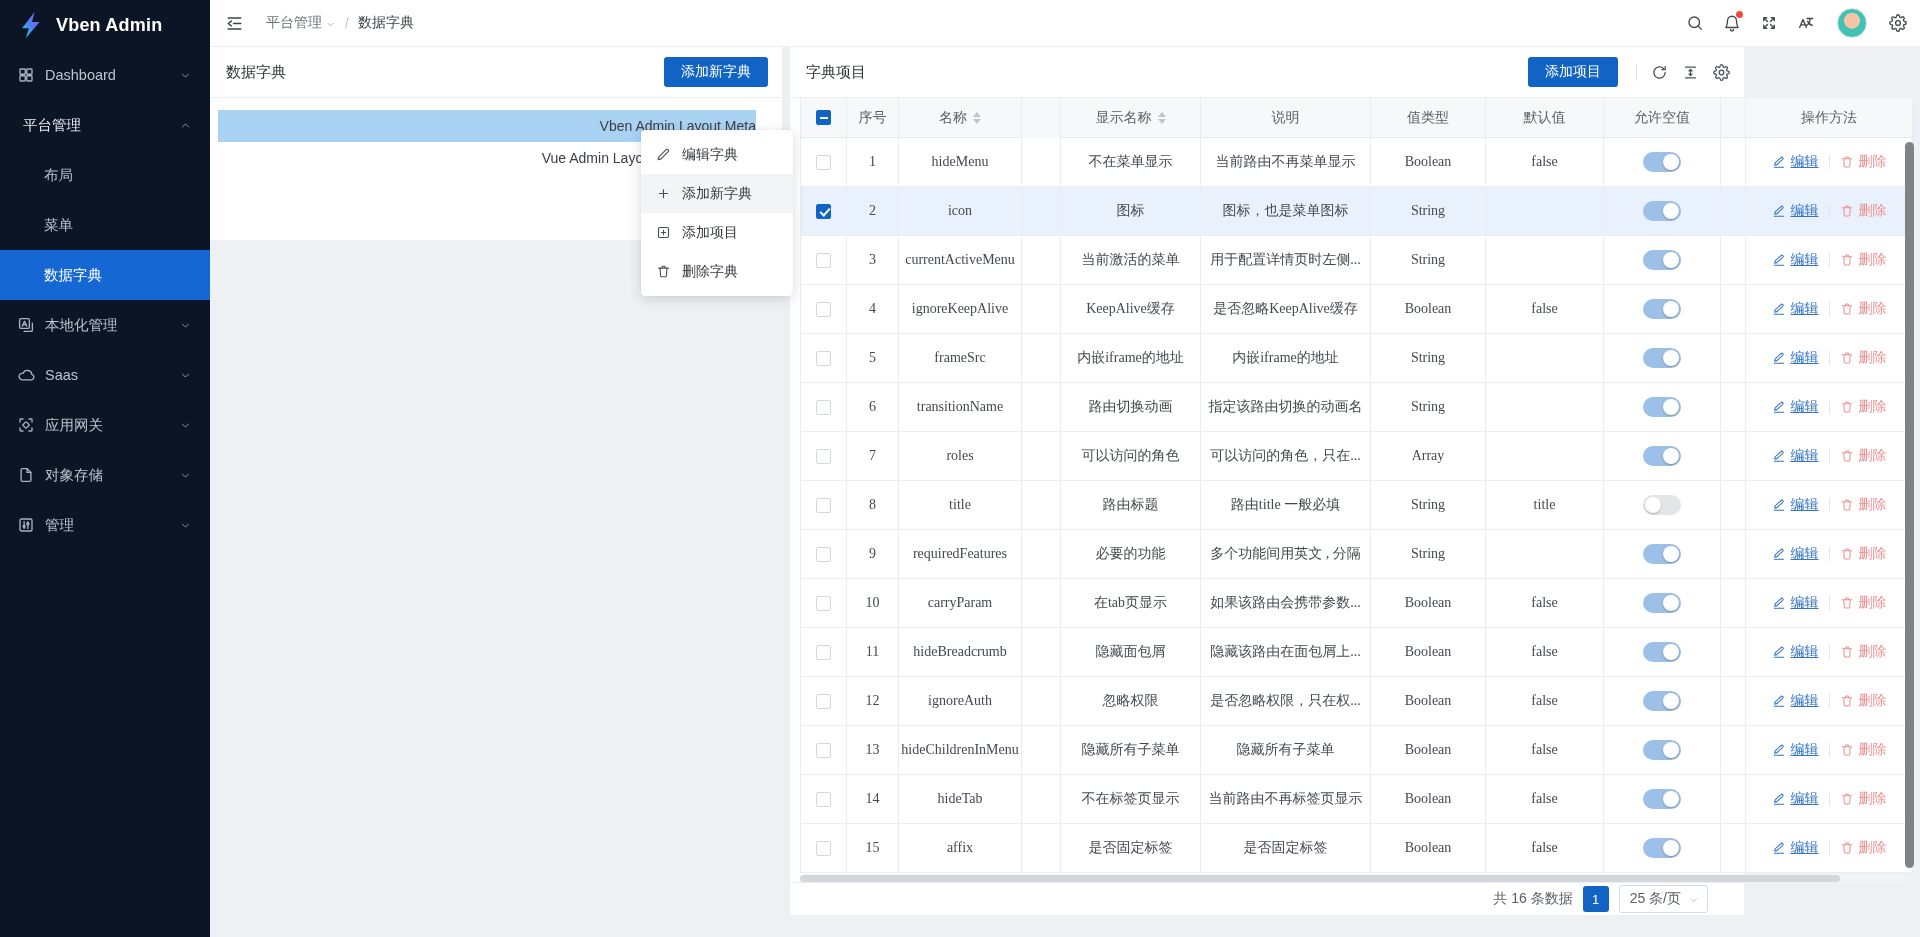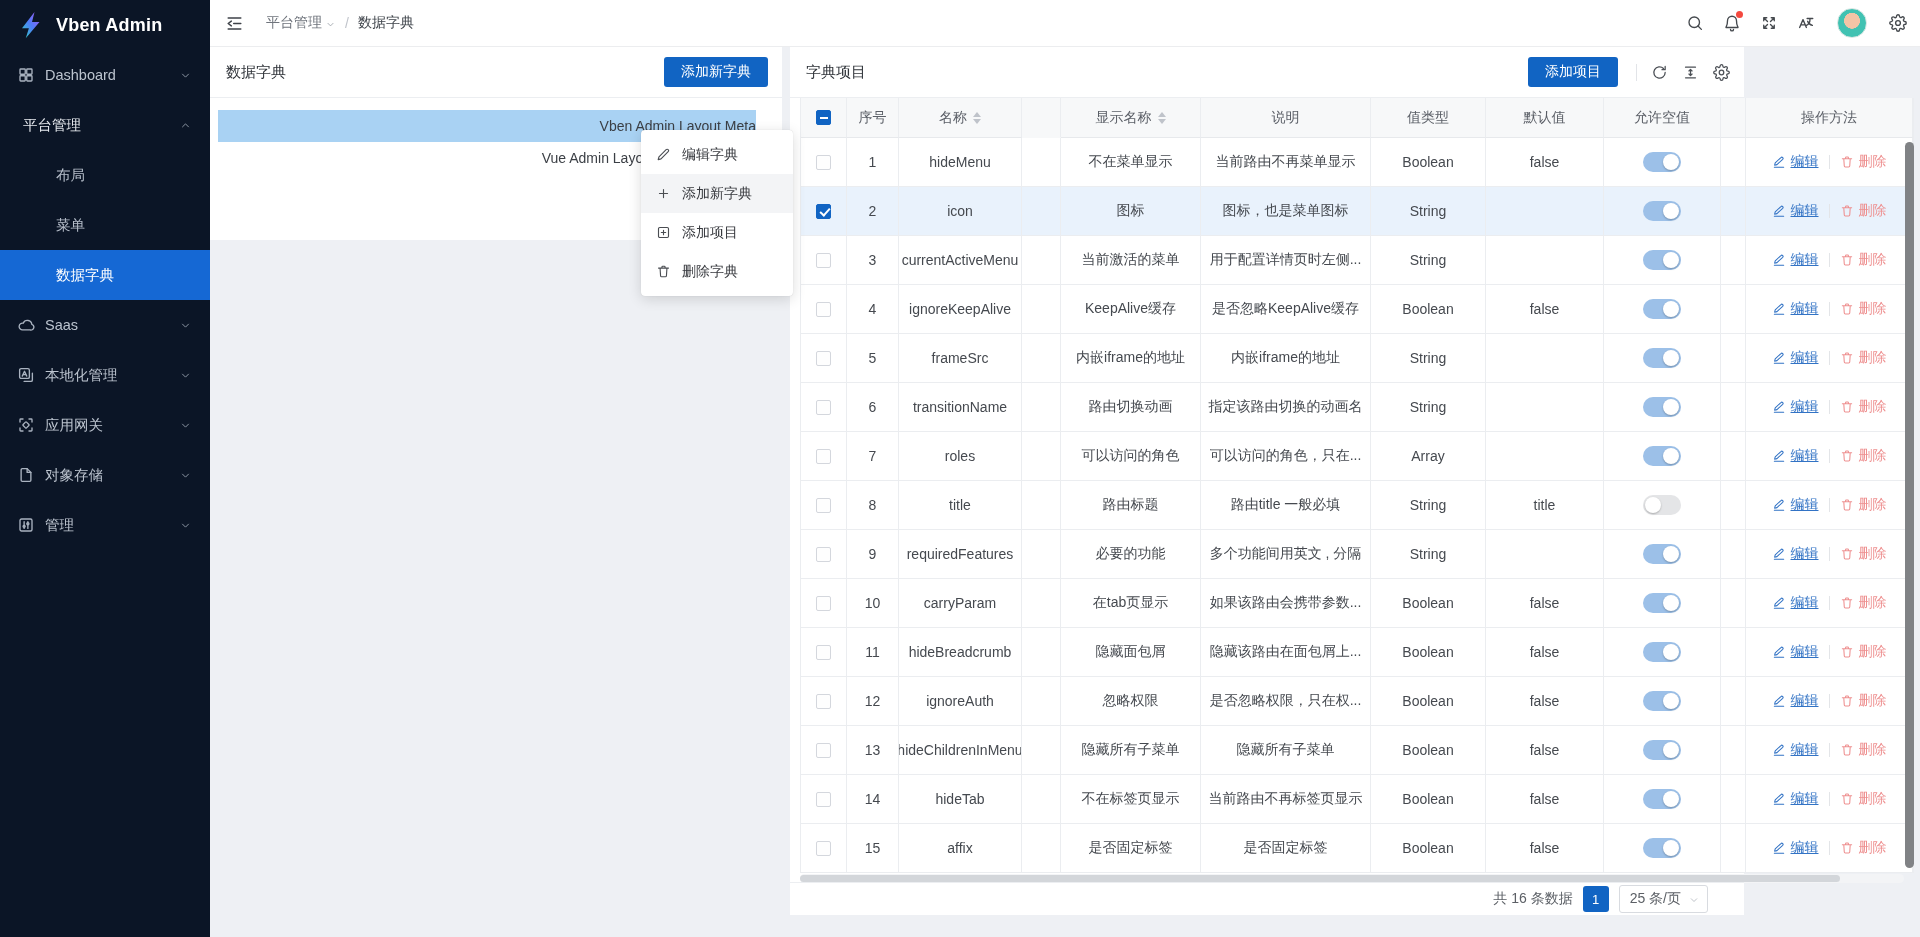--- a/index.html
+++ b/index.html
@@ -11,21 +11,21 @@
   
   .sidebar { position:absolute; left:0; top:0; width:210px; height:937px; background:#0b1526; z-index:5; }
   .logo { height:50px; display:flex; align-items:center; padding-left:17px; gap:9px; }
   .logo-mark { width:30px; height:30px; }
   .logo-text { color:#fff; font-size:18px; font-weight:bold; letter-spacing:.2px; }
   .nav-item { height:50px; display:flex; align-items:center; padding:0 18px 0 17px; color:#bcc4cf; font-size:14.5px; cursor:pointer; }
   .nav-item .nico { width:18px; height:18px; margin-right:10px; color:#aab3c0; flex:0 0 18px; }
   .nav-item .nlabel { flex:1; white-space:nowrap; overflow:hidden; }
   .nav-item .nchev { width:13px; height:13px; color:#8d96a3; }
   .nav-item.grp { padding-left:23px; color:#e7eaef; }
-  .nav-item.lvl2 { padding-left:56px; color:#b6beca;font-family:Liberation Serif, serif; }
+  .nav-item.lvl2 { padding-left:44px; color:#b6beca;font-family:Liberation Serif, serif; }
   .nav-item.sel { background:#1568d4; color:#fff; }
 
   
   .topbar { position:absolute; left:210px; top:0; width:1710px; height:47px; background:#fff; border-bottom:1px solid #ecedef; display:flex; align-items:center; z-index:4; }
   .fold { width:19px; height:19px; margin-left:15px; color:#3e4248; cursor:pointer; flex:0 0 19px; }
   .crumbs { display:flex; align-items:center; margin-left:22px; font-size:14px; }
   .crumb.parent { color:#70757d; display:flex; align-items:center; gap:3px; cursor:pointer; }
   .cr-chev { width:11px; height:11px; color:#9aa0a8; margin-top:2px; }
   .crumb-sep { color:#c0c4cb; margin:0 9px; }
   .crumb.current { color:#3f444b; }
@@ -47,21 +47,21 @@
   .head-actions { margin-left:auto; display:flex; align-items:center; gap:14px; }
   .v-divider { width:1px; height:17px; background:#e2e4e8; margin-left:4px; }
   .tool-ico { width:17px; height:17px; color:#4c5056; cursor:pointer; }
 
   
   .dict-list { padding-top:12px;text-align:right; }
   .dict-item { height:32px; line-height:32px; margin:0 26px 0 8px; padding-left:12px; font-size:14px; color:#3b3f45; cursor:pointer; white-space:nowrap; overflow:hidden; }
   .dict-item.sel { background:#a9d2f3; }
 
   
-  .table { position:absolute; left:10px; top:51px; width:1114px; border-left:1px solid #ebedf0; border-right:1px solid #ebedf0; font-size:14px; }
+  .table { position:absolute; left:10px; top:51px; width:1114px; border-left:1px solid #ebedf0; border-right:1px solid #ebedf0; font-size:14px;font-family:Liberation Serif, serif; }
   .trow, .thead { display:grid; grid-template-columns:46px 52px 123px 39px 140px 170px 115px 118px 117px 25px 167px; }
   .thead { height:40px; background:#f7f8f9; color:#5a5e66; }
   .thead .cell { border-bottom:1px solid #e7e9ec; }
   .thead .cell.no-bb { border-bottom:1px solid transparent; }
   .trow { height:49px; background:#fff; color:#45494f; }
   .trow.sel { background:#e9f2fc; }
   .cell { display:flex; align-items:center; justify-content:center; border-right:1px solid #ebedf0; overflow:hidden; white-space:nowrap; padding:0 6px; }
   .trow .cell { border-bottom:1px solid #ebedf0; }
   .cell.clip { justify-content:center; }
   .sort { display:inline-flex; flex-direction:column; gap:2px; margin-left:6px; cursor:pointer; }
@@ -161,39 +161,39 @@
         </div>
         <div class="nav-item lvl2">
           <span class="nlabel">菜单</span>
         </div>
         <div class="nav-item lvl2 sel">
           <span class="nlabel">数据字典</span>
         </div>
         <div class="nav-item lvl1">
           <span class="nico">
             <svg viewBox="0 0 24 24" fill="none" stroke="currentColor" stroke-width="1.8" stroke-linecap="round" stroke-linejoin="round">
-              <path d="M17.5 18.5h-10a4.5 4.5 0 1 1 .8-8.9 6 6 0 0 1 11.5 1.7 3.7 3.7 0 0 1-2.3 7.2z"></path>
-            </svg>
-          </span>
-          <span class="nlabel">Saas</span>
-          <span class="nchev">
-            <svg viewBox="0 0 24 24" fill="none" stroke="currentColor" stroke-width="1.8" stroke-linecap="round" stroke-linejoin="round">
-              <path d="M6.5 9.5 12 15l5.5-5.5"></path>
-            </svg>
-          </span>
-        </div>
-        <div class="nav-item lvl1">
-          <span class="nico">
-            <svg viewBox="0 0 24 24" fill="none" stroke="currentColor" stroke-width="1.8" stroke-linecap="round" stroke-linejoin="round">
               <rect x="3.5" y="3.5" width="13" height="13" rx="2"></rect>
               <path d="M7 13.5 10 7l3 6.5M8.2 11.5H12"></path>
               <path d="M20.5 9.5v9a2 2 0 0 1-2 2h-9"></path>
             </svg>
           </span>
           <span class="nlabel">本地化管理</span>
+          <span class="nchev">
+            <svg viewBox="0 0 24 24" fill="none" stroke="currentColor" stroke-width="1.8" stroke-linecap="round" stroke-linejoin="round">
+              <path d="M6.5 9.5 12 15l5.5-5.5"></path>
+            </svg>
+          </span>
+        </div>
+        <div class="nav-item lvl1">
+          <span class="nico">
+            <svg viewBox="0 0 24 24" fill="none" stroke="currentColor" stroke-width="1.8" stroke-linecap="round" stroke-linejoin="round">
+              <path d="M17.5 18.5h-10a4.5 4.5 0 1 1 .8-8.9 6 6 0 0 1 11.5 1.7 3.7 3.7 0 0 1-2.3 7.2z"></path>
+            </svg>
+          </span>
+          <span class="nlabel">Saas</span>
           <span class="nchev">
             <svg viewBox="0 0 24 24" fill="none" stroke="currentColor" stroke-width="1.8" stroke-linecap="round" stroke-linejoin="round">
               <path d="M6.5 9.5 12 15l5.5-5.5"></path>
             </svg>
           </span>
         </div>
         <div class="nav-item lvl1">
           <span class="nico">
             <svg viewBox="0 0 24 24" fill="none" stroke="currentColor" stroke-width="1.8" stroke-linecap="round" stroke-linejoin="round">
               <path d="M8 4H5a1 1 0 0 0-1 1v3M16 4h3a1 1 0 0 1 1 1v3M8 20H5a1 1 0 0 1-1-1v-3M16 20h3a1 1 0 0 0 1-1v-3"></path>

